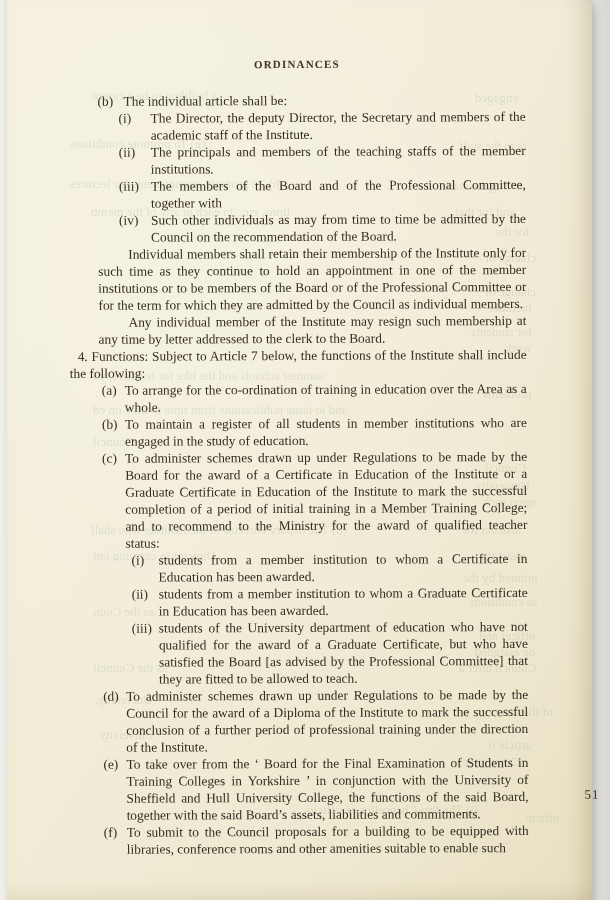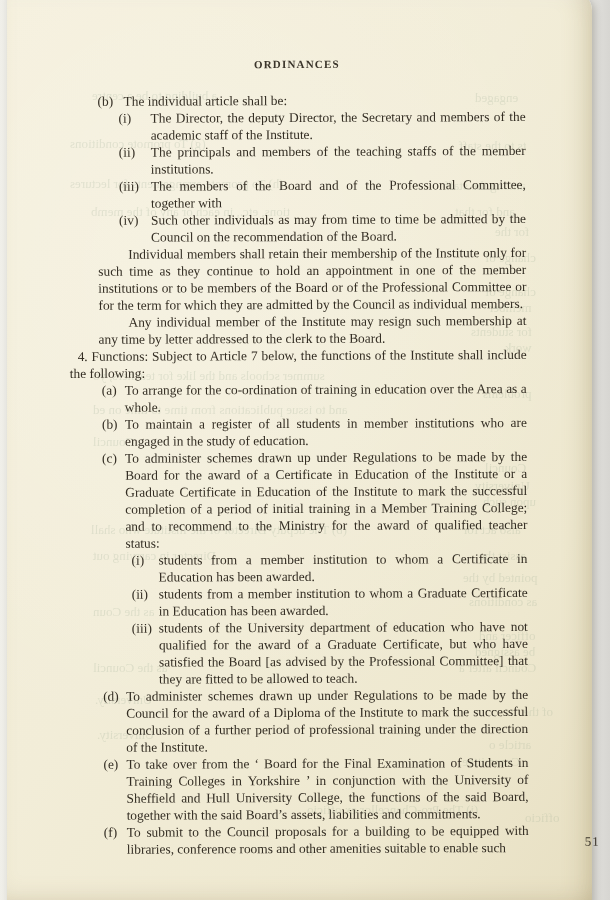--- a/index.html
+++ b/index.html
@@ -38,21 +38,21 @@
   .b-item .lbl{display:inline-block;width:26px;text-indent:0;}
   .sub-b{margin-left:50px;padding-left:32px;text-indent:-32px;}
   .sub-b .lbl{display:inline-block;width:32px;text-indent:0;}
   .para{margin-left:29px;text-indent:30px;}
   .para-4{margin-left:0;text-indent:8px;}
   .af-item{margin-left:32px;padding-left:23px;text-indent:-23px;}
   .af-item .lbl{display:inline-block;width:23px;text-indent:0;}
   .sub-c{margin-left:61px;padding-left:27px;text-indent:-27px;}
   .sub-c .lbl{display:inline-block;width:27px;text-indent:0;}
   .page-number{
-    position:absolute;top:842px;left:496px;width:32px;
+    position:absolute;top:795px;left:496px;width:32px;
     text-align:right;font-size:13px;color:#3a342a;letter-spacing:1px;
   }
   .ghost-layer{position:absolute;inset:0;pointer-events:none;}
   .ghost{
     position:absolute;white-space:nowrap;
     transform:scaleX(-1);
     color:#8da189;opacity:.20;
     font-size:13px;filter:blur(.4px);
     font-family:"Liberation Serif","DejaVu Serif",serif;
   }

